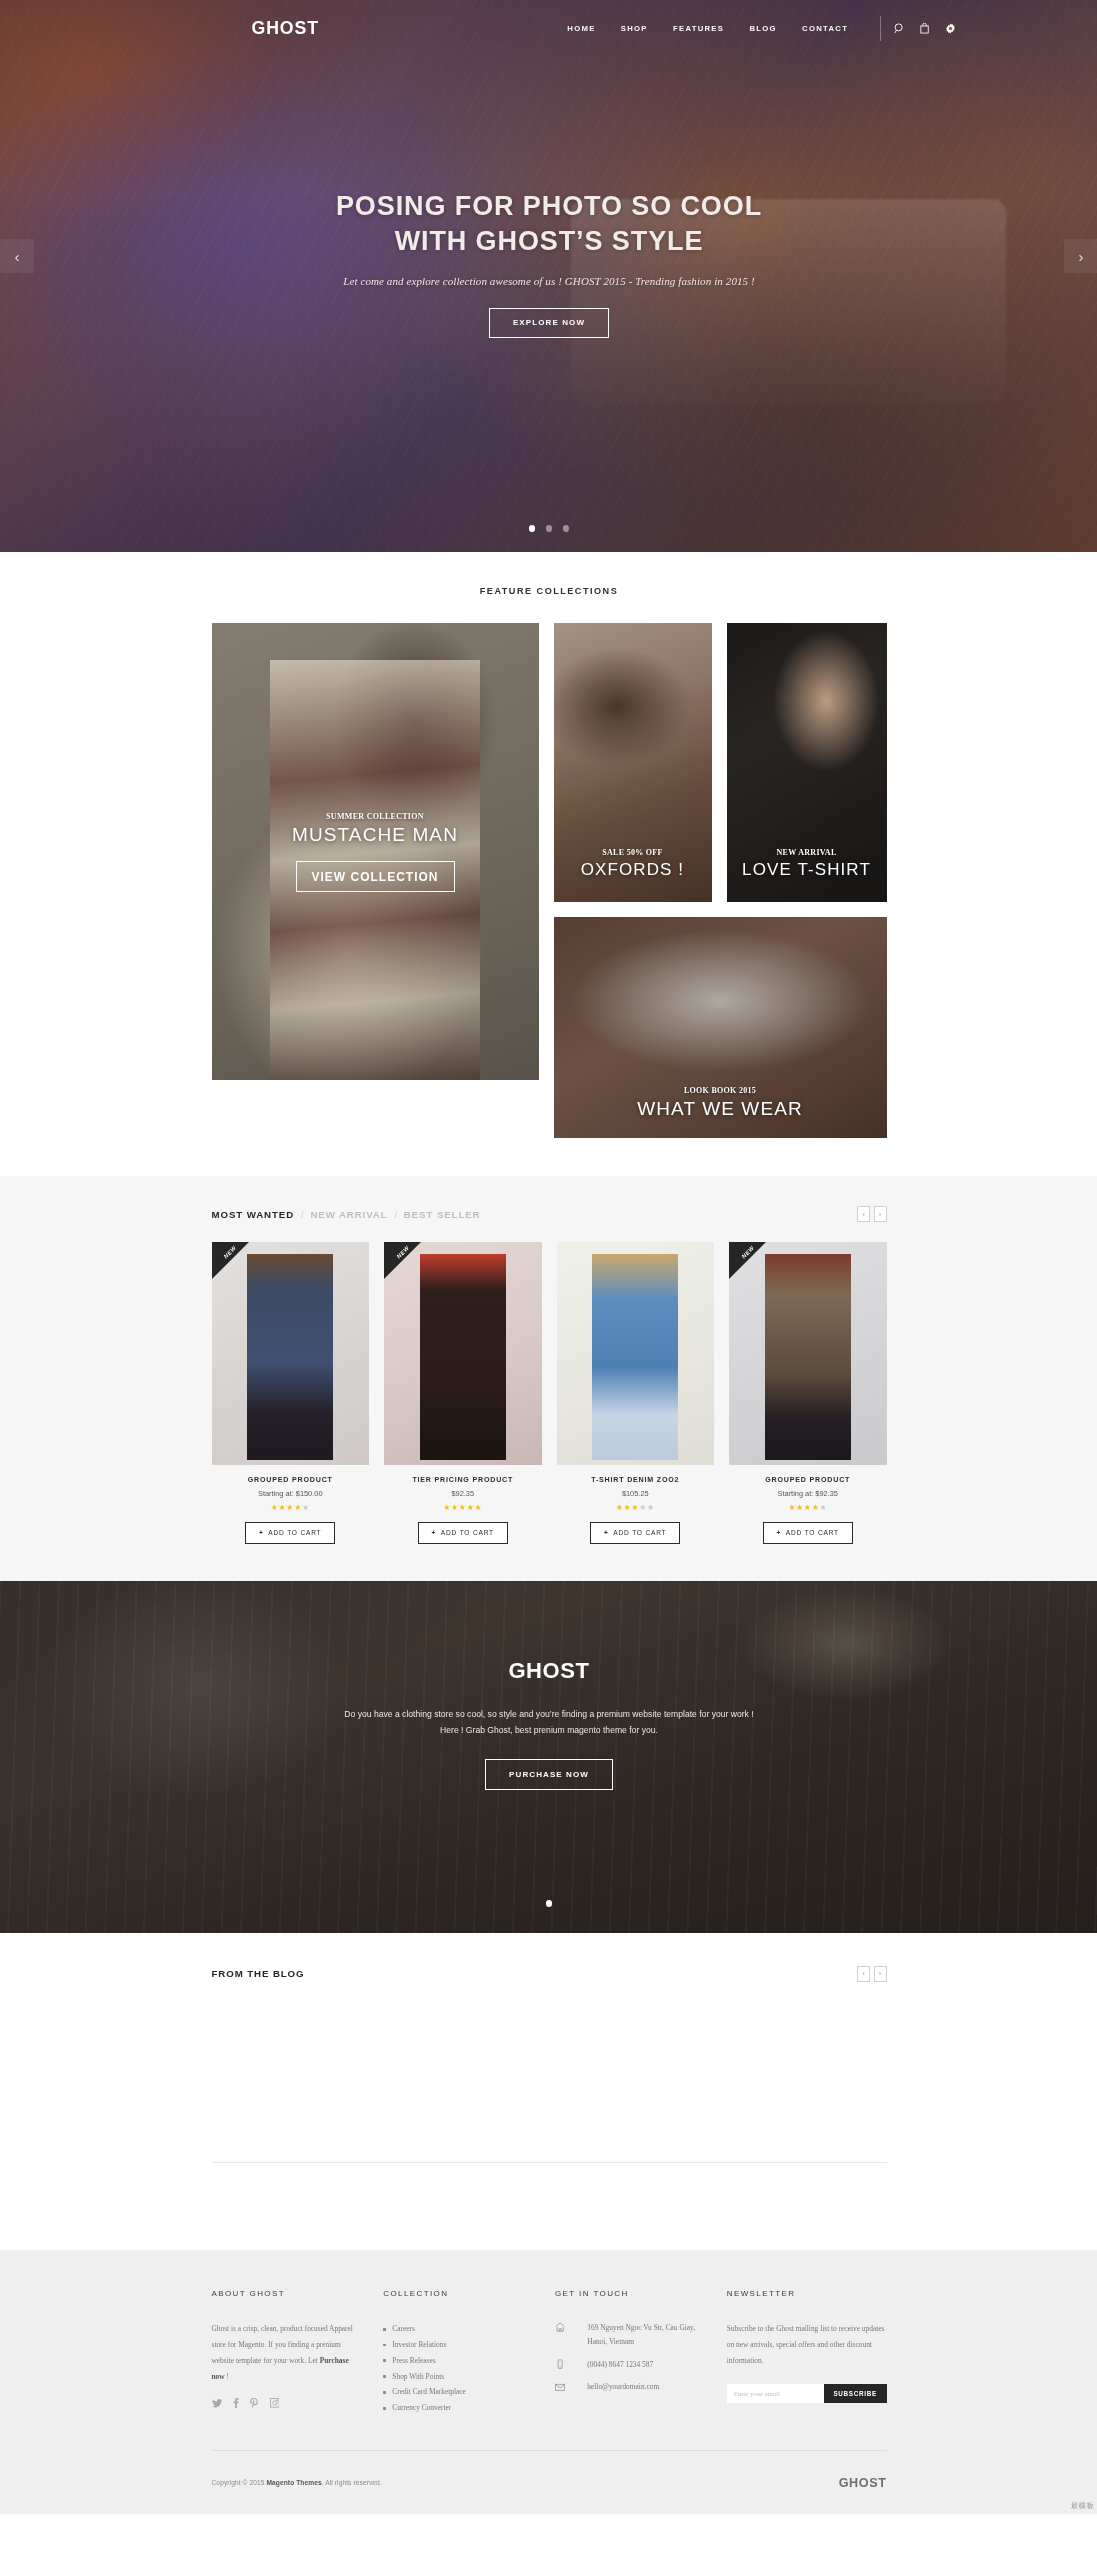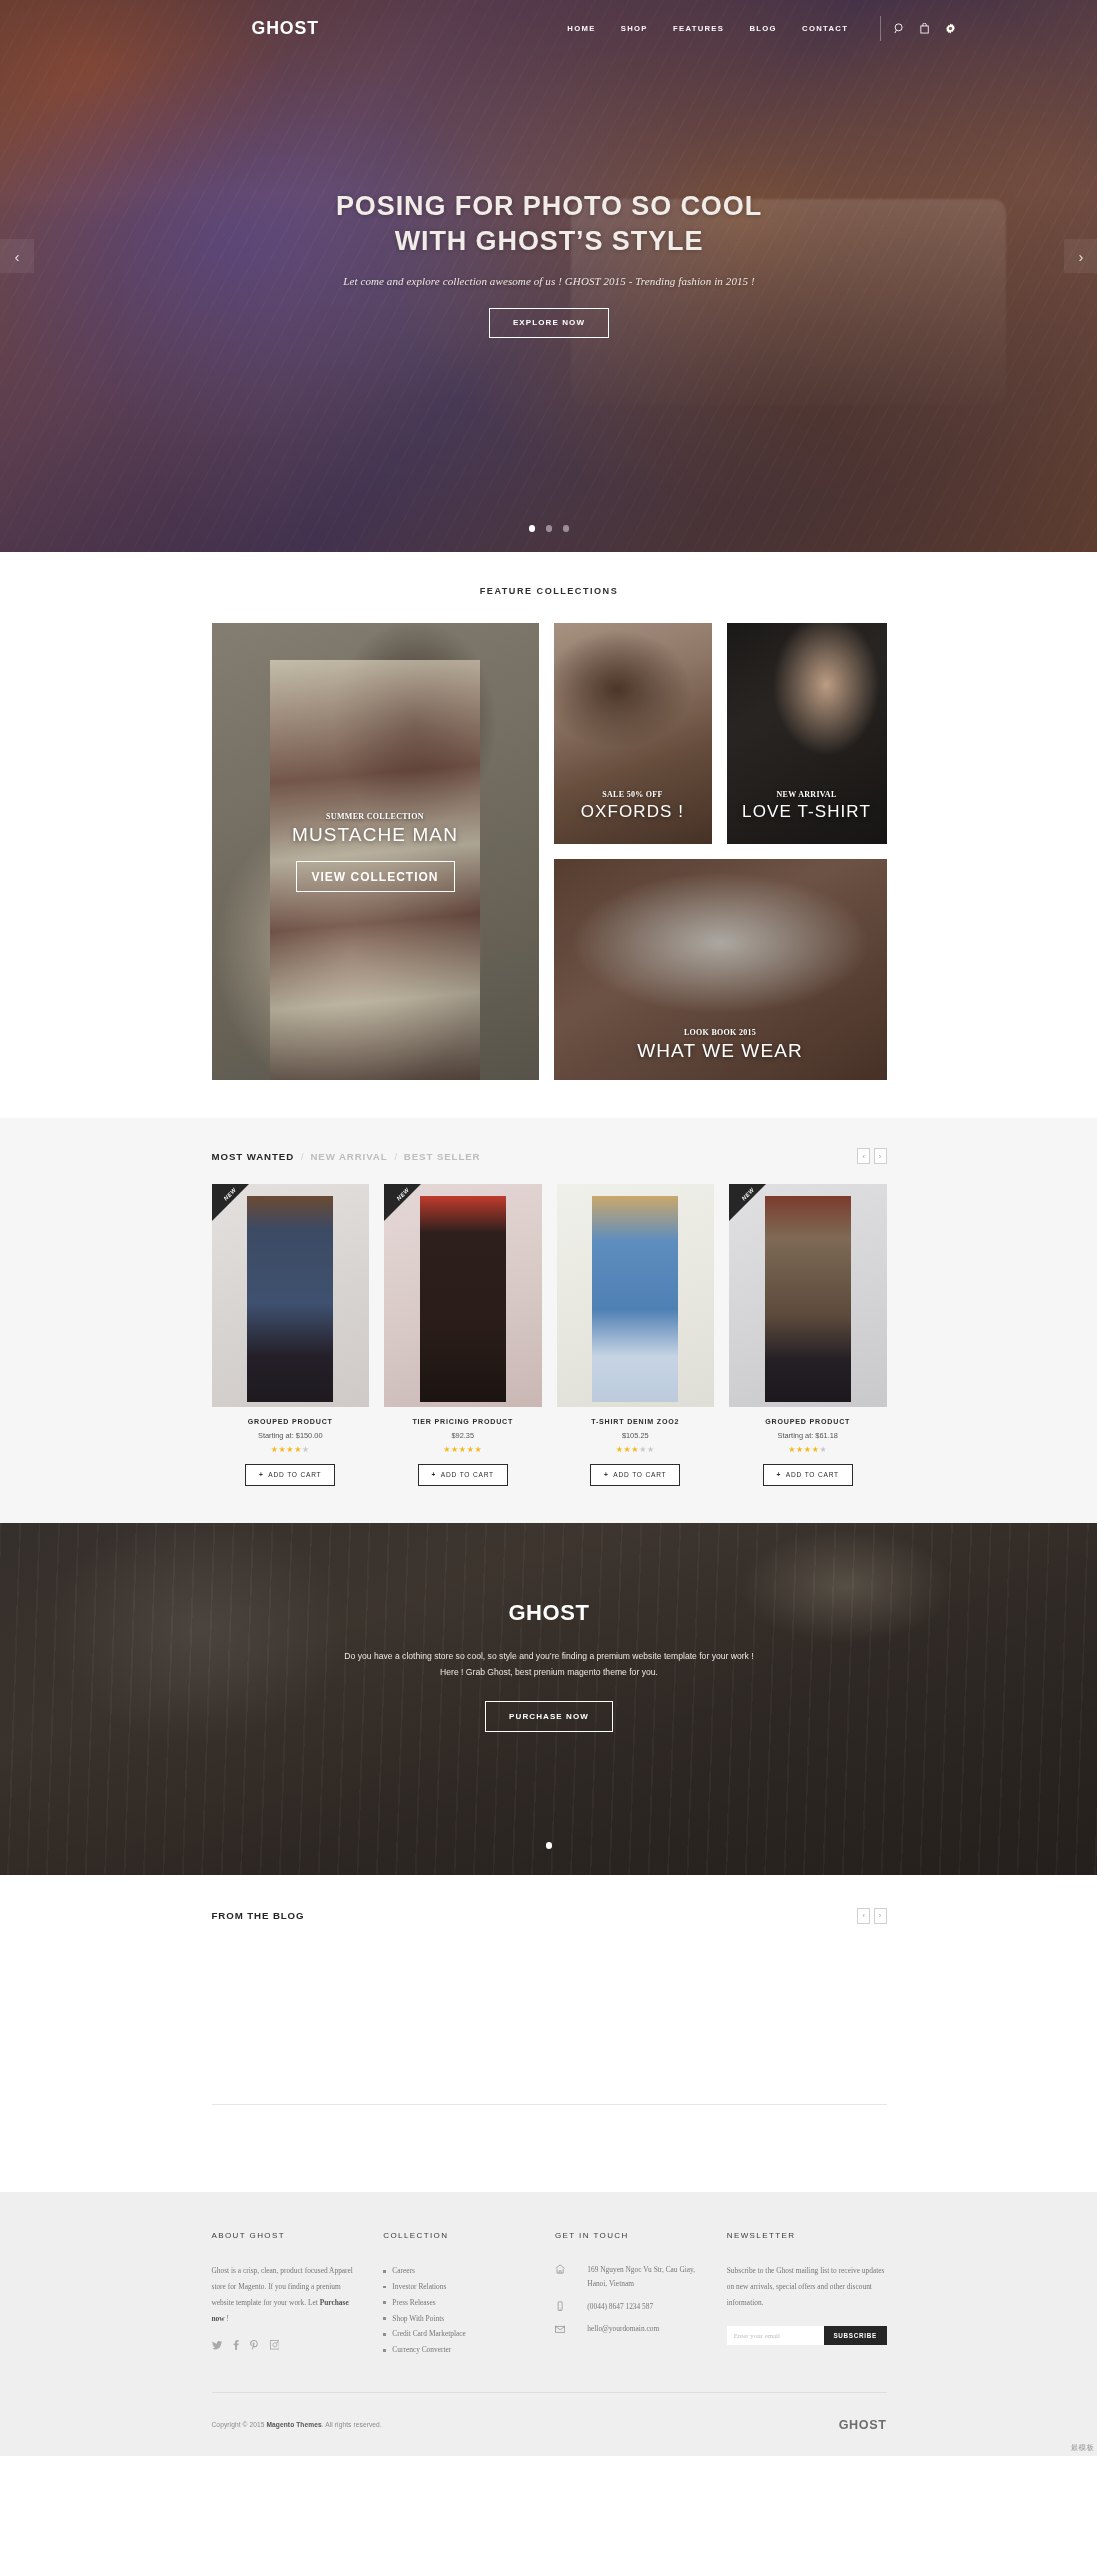--- a/index.html
+++ b/index.html
@@ -93,21 +93,21 @@
 
   
   .sec-feature{ padding:34px 0 38px; background:#fff; }
   .sec-title{
     text-align:center; font-size:9.1px; font-weight:bold; letter-spacing:1.5px;
     color:#2f2f2f; margin-bottom:27.4px;
   }
   .fc-grid{ display:flex; gap:15px; width:675px; margin:0 auto; }
   .fc-left{ width:327px; height:457px; position:relative; overflow:hidden; cursor:pointer;}
   .fc-right{ flex:1; display:flex; flex-direction:column; gap:15px; }
-  .fc-row{ display:flex; gap:15px; height:221px; }
+  .fc-row{ display:flex; gap:15px; height:279px; }
   .fc-card{ position:relative; overflow:hidden; cursor:pointer; }
   .fc-card.a{ width:158px; }
   .fc-card.b{ width:160px; }
   .fc-wide{ height:221px; position:relative; overflow:hidden; cursor:pointer; }
 
   .img-mustache{
     position:absolute; inset:0;
     background:
       radial-gradient(ellipse 137px 172px at 62% 22%, #3a2f28 0%, rgba(58,47,40,0) 60%),
       radial-gradient(ellipse 217px 240px at 42% 72%, #cdc3ad 0%, rgba(205,195,173,0) 62%),
@@ -482,21 +482,21 @@
       </div>
 
       <div class="prod">
         <div class="prod-img pi4">
           <div class="badge-new">
             <span>NEW</span>
           </div>
           <div class="figure f4"></div>
         </div>
         <a href="#" class="prod-name">GROUPED PRODUCT</a>
-        <div class="prod-price">Starting at: $61.18</div>
+        <div class="prod-price">Starting at: $92.35</div>
         <div class="stars">
           <span class="on">★★★★</span><span class="off">★</span>
         </div>
         <div class="cart-wrap">
           <button class="btn-cart">
             <i>+</i><span>ADD TO CART</span>
           </button>
         </div>
       </div>
 

